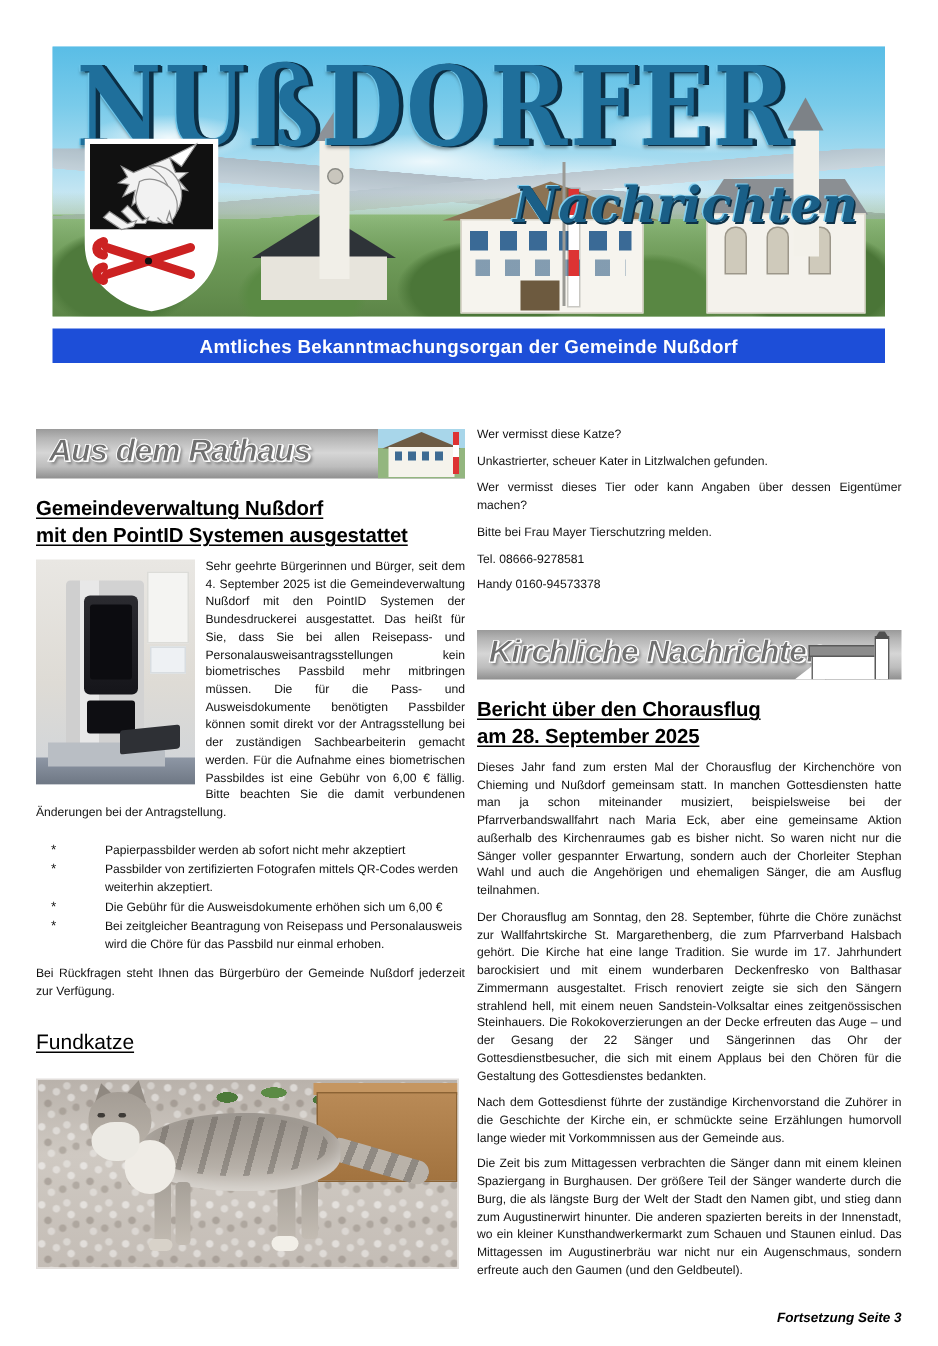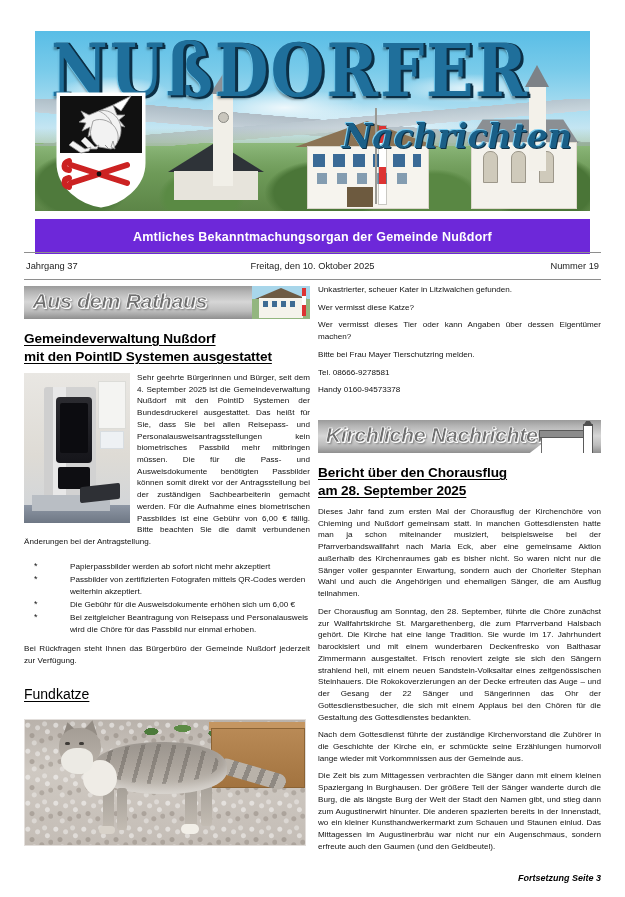--- a/index.html
+++ b/index.html
@@ -172,22 +172,22 @@
     font-size:33px;
     color:#1a5f87;
     text-shadow: 1px 1px 0 #0c2f45, -1px -1px 0 #7fcdef;
     white-space:nowrap;
     pointer-events:none;
   }
   
   .blue-banner {
     position:absolute;
     left:35px; top:219px;
-    width:555px; height:35px;
-    background:#6d28d9;
+    width:555px; height:23px;
+    background:#1d4ed8;
     color:#fff;
     display:flex; align-items:center; justify-content:center;
     font-size:12.5px; font-weight:700;
     letter-spacing:.2px;
   }
 
   
   .issue-line {
     position:absolute;
     left:24px; top:252px; width:577px; height:26px;
@@ -549,25 +549,20 @@
         <path d="M14 87 C8 88 8 94 14 96"></path>
       </g>
       <circle cx="44" cy="83" r="2.4" fill="#111111"></circle>
     </svg>
   </div>
 
   <div class="blue-banner">
     <span>Amtliches Bekanntmachungsorgan der Gemeinde Nußdorf</span>
   </div>
 
-  <div class="issue-line">
-    <span class="il-left">Jahrgang 37</span>
-    <span class="il-mid">Freitag, den 10. Oktober 2025</span>
-    <span class="il-right">Nummer 19</span>
-  </div>
 
   <div class="col-left">
 
     <div class="sec-banner rathaus">
       <span class="sb-text">Aus dem Rathaus</span>
       <span class="sb-thumb">
         <span class="tb-roof"></span>
           <span class="tb-body"></span>
         <span class="tb-win"></span>
           <span class="tb-flag"></span>
@@ -638,22 +633,22 @@
         <span class="cat-ear-r"></span>
       <span class="cat-head"></span>
       <span class="cat-muzzle"></span>
       <span class="cat-eye-l"></span>
         <span class="cat-eye-r"></span>
     </div>
   </div>
 
   <div class="col-right">
 
+    <p class="body-p nojust">Wer vermisst diese Katze?</p>
     <p class="body-p nojust">Unkastrierter, scheuer Kater in Litzlwalchen gefunden.</p>
-    <p class="body-p nojust">Wer vermisst diese Katze?</p>
     <p class="body-p">Wer vermisst dieses Tier oder kann Angaben über dessen Eigentümer machen?</p>
     <p class="body-p nojust">Bitte bei Frau Mayer Tierschutzring melden.</p>
     <p class="body-p nojust">Tel. 08666-9278581</p>
     <p class="body-p nojust">Handy 0160-94573378</p>
 
     <div style="height:18px"></div>
 
     <div class="sec-banner kirche">
       <span class="sb-text">Kirchliche Nachrichten</span>
       <span class="sb-church">

